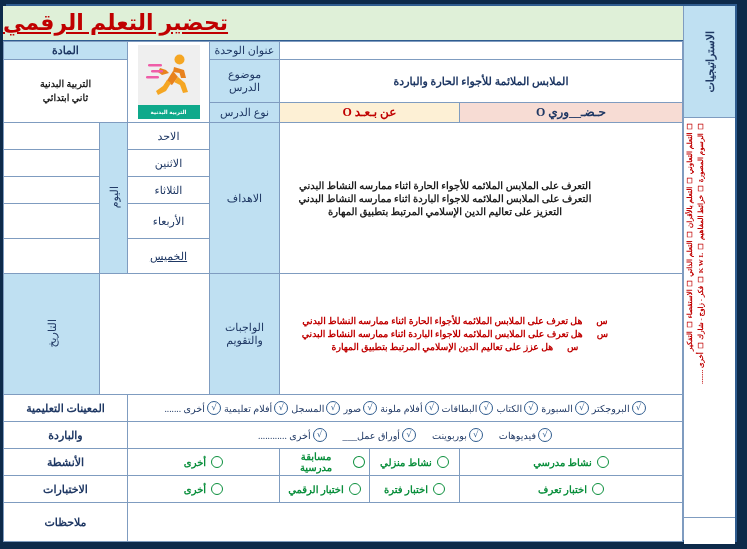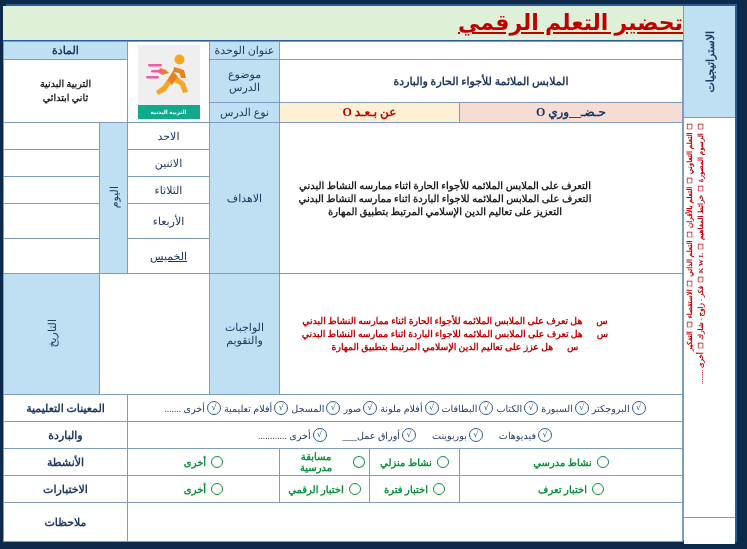--- a/index.html
+++ b/index.html
@@ -64,21 +64,21 @@
   
   .main{
     flex:1 1 auto;
     display:flex;flex-direction:column;
     box-sizing:border-box;
   }
   .title-bar{
     height:34px;flex:0 0 34px;
     background:#dff0d8;
     border-bottom:1px solid #2f5c8f;
-    display:flex;align-items:center;justify-content:flex-start;
+    display:flex;align-items:center;justify-content:flex-end;
   }
   .title-bar .t{
     font-size:22px;font-weight:bold;color:#c00000;
     text-decoration:underline;
     font-family:"Liberation Sans","DejaVu Sans",sans-serif;
   }
   table.grid{
     border-collapse:collapse;
     width:100%;
     table-layout:fixed;

